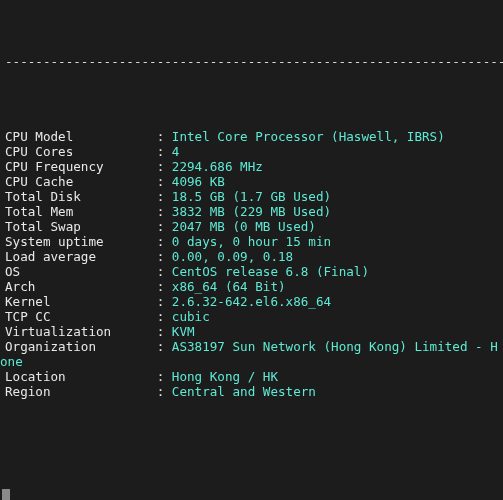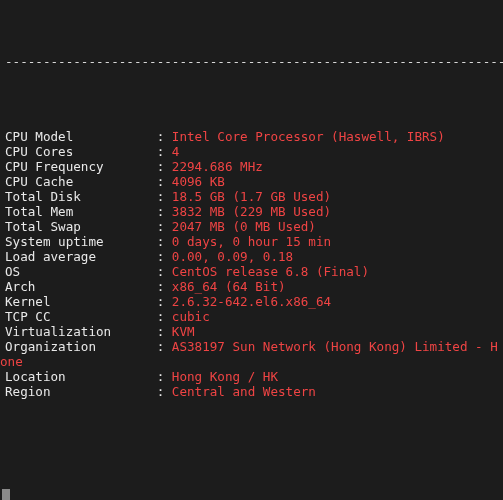--- a/index.html
+++ b/index.html
@@ -48,21 +48,21 @@
     height: 15px;
     white-space: nowrap;
   }
   .lbl {
     color: #e9e9e9;
   }
   .colon {
     color: #e9e9e9;
   }
   .val-cyan {
-    color: #ef4444;
+    color: #5eead4;
   }
   .spacer {
     height: 15px;
   }
   .cursor {
     position: absolute;
     left: 2px;
     top: 489px;
     width: 8px;
     height: 11px;

